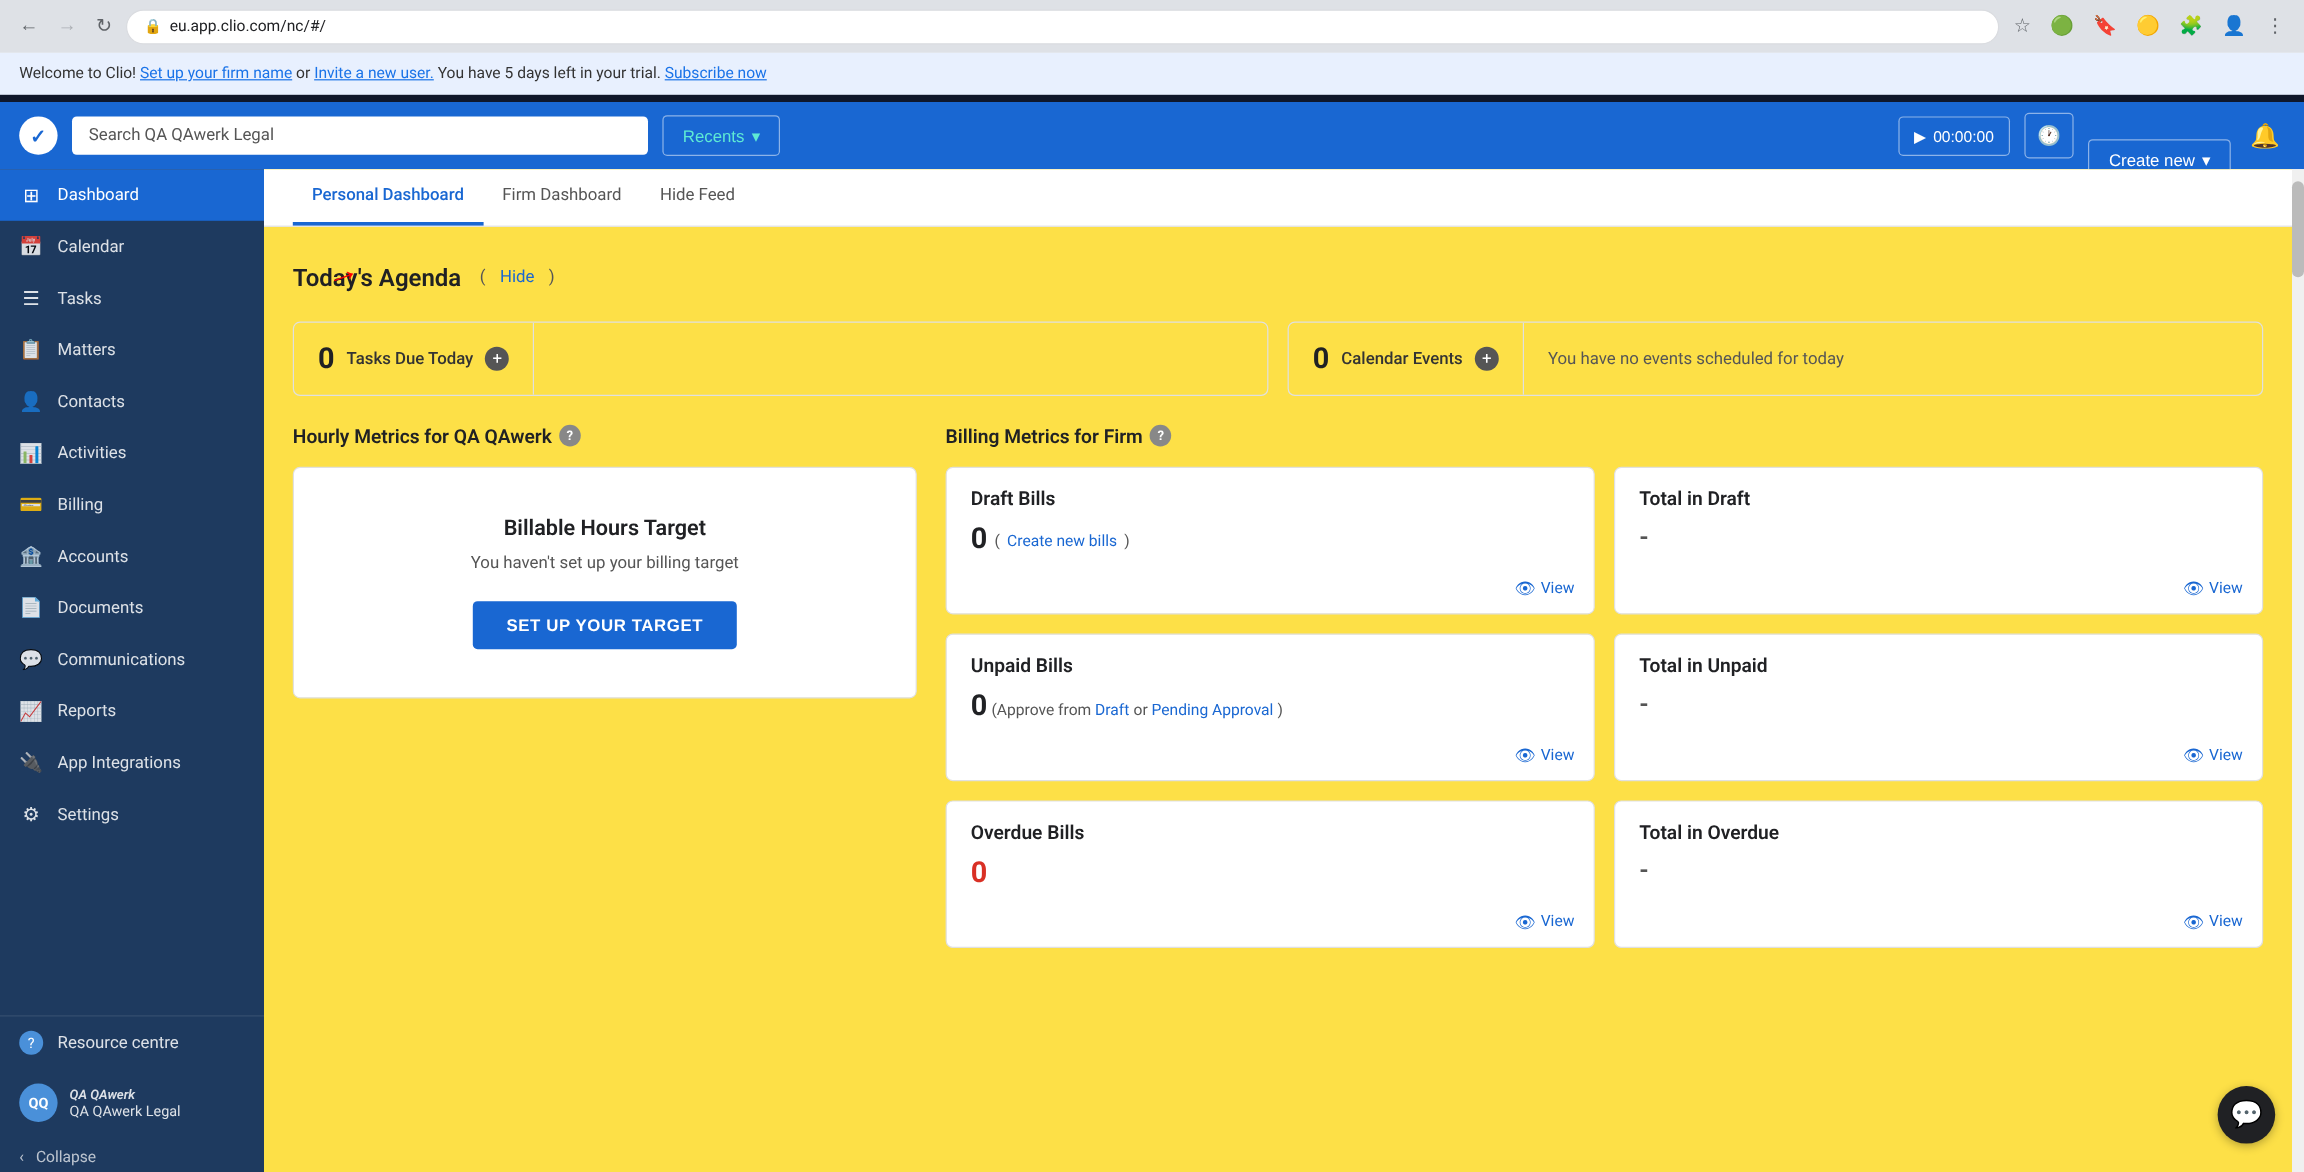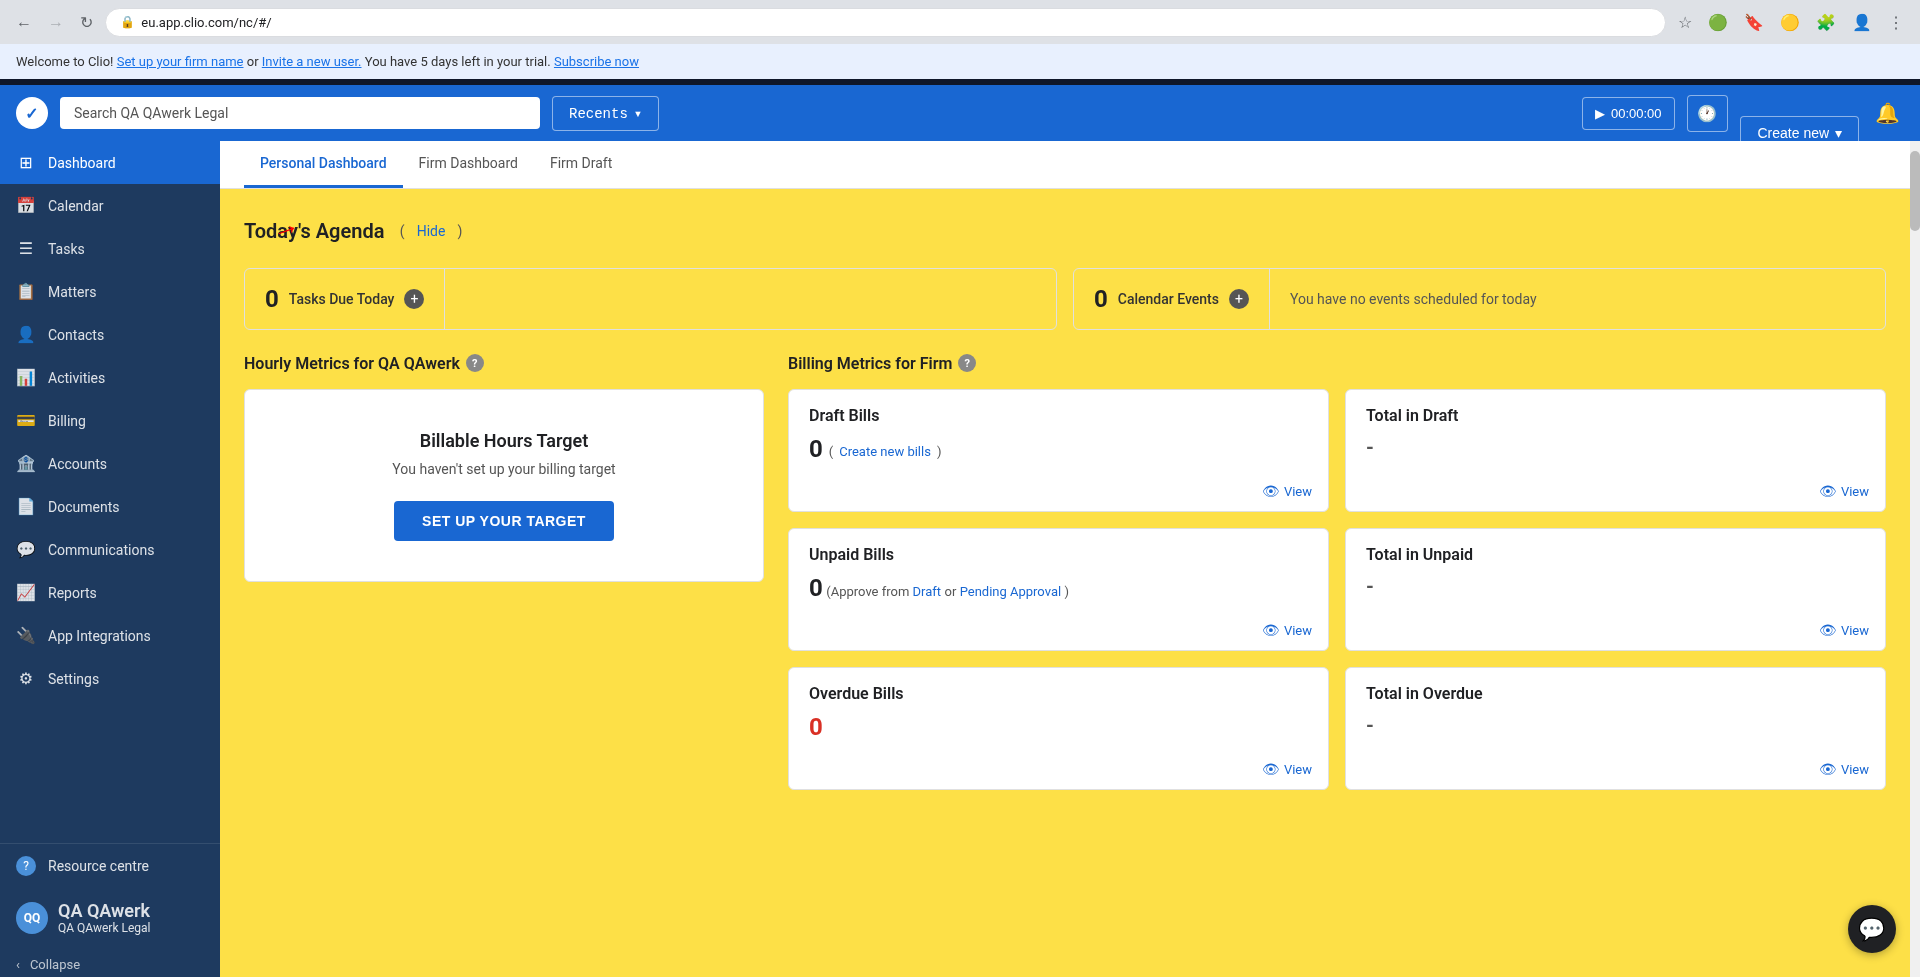--- a/index.html
+++ b/index.html
@@ -15,41 +15,41 @@
     .browser-action-btn { background: none; border: none; color: #5f6368; cursor: pointer; font-size: 16px; padding: 4px; }
 
     
     .welcome-banner { background: #e8f0fe; padding: 10px 16px; font-size: 13px; color: #333; border-bottom: 6px solid #0f172a; }
     .welcome-banner a { color: #1a73e8; text-decoration: underline; cursor: pointer; }
 
     
     .app-header { background: #1967d2; display: flex; align-items: center; padding: 0 16px; height: 56px; gap: 12px; }
     .logo-icon { width: 32px; height: 32px; background: white; border-radius: 50%; display: flex; align-items: center; justify-content: center; color: #1967d2; font-weight: bold; font-size: 16px; flex-shrink: 0; }
     .search-bar { flex: 1; max-width: 480px; background: white; border-radius: 4px; padding: 8px 14px; font-size: 14px; color: #555; display: flex; align-items: center; }
-    .recents-btn { background: #1967d2; border: 1px solid rgba(255,255,255,0.5); color: #ffffff; padding: 8px 16px; border-radius: 4px; cursor: pointer; display: flex; align-items: flex-end; gap: 6px; font-size: 14px; font-family: Liberation Mono, monospace; }
+    .recents-btn { background: #1967d2; border: 1px solid rgba(255,255,255,0.5); color: #5eead4; padding: 8px 16px; border-radius: 4px; cursor: pointer; display: flex; align-items: flex-end; gap: 6px; font-size: 14px; }
     .header-spacer { flex: 1; }
     .timer-btn { background: #1967d2; border: 1px solid rgba(255,255,255,0.5); color: white; padding: 8px 12px; border-radius: 4px; cursor: pointer; display: flex; align-items: center; gap: 6px; font-size: 13px; }
     .clock-btn { background: #1967d2; border: 1px solid rgba(255,255,255,0.5); color: white; padding: 8px 10px; border-radius: 4px; cursor: pointer; font-size: 16px; }
     .create-new-btn { background: #1967d2; border: 1px solid rgba(255,255,255,0.5); color: white; padding: 8px 16px; border-radius: 4px; cursor: pointer; display: flex; align-items: center; gap: 6px; font-size: 14px; font-weight: 500; margin-top: 40px; }
     .notif-btn { background: none; border: none; color: white; font-size: 20px; cursor: pointer; padding: 4px; }
 
     
     .app-body { display: flex; height: calc(100vh - 44px - 36px - 56px); }
 
     
     .sidebar { width: 220px; background: #1e3a5f; color: white; display: flex; flex-direction: column; overflow-y: auto; flex-shrink: 0; }
     .sidebar-item { display: flex; align-items: center; gap: 12px; padding: 12px 16px; cursor: pointer; font-size: 14px; color: rgba(255,255,255,0.85); transition: background 0.15s; }
     .sidebar-item.active { background: #1967d2; color: white; }
     .sidebar-icon { font-size: 16px; width: 20px; text-align: center; }
     .sidebar-label { font-size: 14px; }
     .sidebar-bottom { margin-top: auto; border-top: 1px solid rgba(255,255,255,0.1); }
     .sidebar-user { display: flex; align-items: center; gap: 10px; padding: 12px 16px; }
     .user-avatar { width: 32px; height: 32px; background: #4a90d9; border-radius: 50%; display: flex; align-items: center; justify-content: center; font-weight: bold; font-size: 12px; color: white; flex-shrink: 0; }
     .user-info { font-size: 12px; color: rgba(255,255,255,0.85); }
-    .user-name { font-weight: 600; font-size: 18px; }
+    .user-name { font-weight: 600; font-size: 11px; font-style: italic; }
     .sidebar-collapse { display: flex; align-items: center; gap: 10px; padding: 10px 16px; cursor: pointer; color: rgba(255,255,255,0.7); font-size: 13px; }
 
     
     .main-content { flex: 1; overflow-y: auto; background: #fde047; }
     .tabs-bar { display: flex; gap: 0; padding: 0 24px; border-bottom: 1px solid #e0e0e0; background: white; }
     .tab { padding: 14px 16px; font-size: 14px; cursor: pointer; color: #555; border-bottom: 3px solid transparent; }
     .tab.active { color: #1967d2; border-bottom-color: #1967d2; font-weight: 500; }
 
     .content-area { padding: 20px 24px; }
 
@@ -231,21 +231,21 @@
   <div class="main-content">
 
     <div class="tabs-bar">
       <div class="tab active">
         <span>Personal Dashboard</span>
       </div>
       <div class="tab">
         <span>Firm Dashboard</span>
       </div>
       <div class="tab">
-        <span>Firm Draft</span>
+        <span>Hide Feed</span>
       </div>
     </div>
 
     <div class="content-area">
 
       <div class="section-title">
         <span>Today's Agenda</span>
         <span class="paren">&nbsp;(</span>
         <a class="hide-link">Hide</a>
         <span class="paren">)</span>

